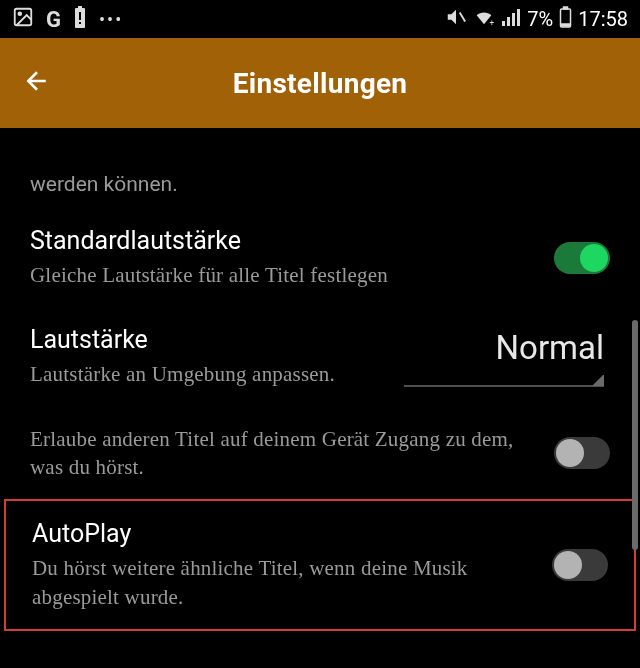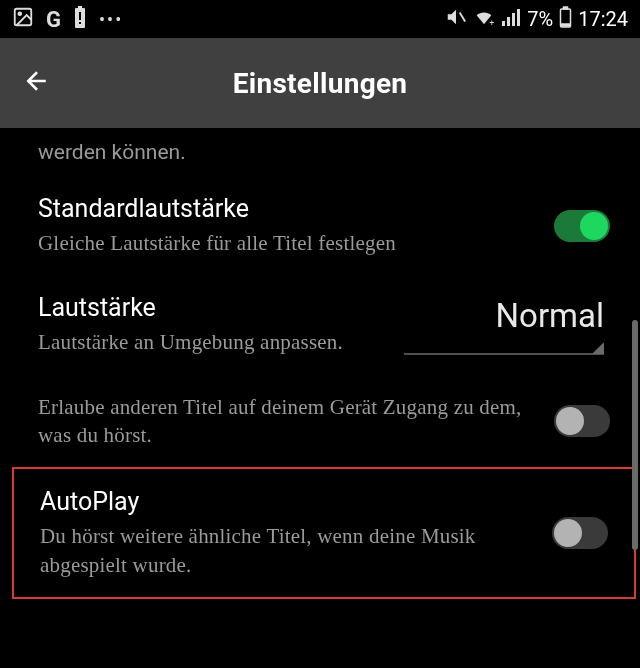--- a/index.html
+++ b/index.html
@@ -18,35 +18,35 @@
     justify-content: space-between;
     align-items: center;
     padding: 0 12px;
     background: #000000;
   }
   .status-left { display: flex; align-items: center; gap: 12px; }
   .status-right { display: flex; align-items: center; gap: 6px; font-size: 20px; font-weight: 400; }
   .status-right svg { flex-shrink: 0; }
   .app-bar {
     height: 90px;
-    background: #404040;
+    background: #a16207;
     display: flex;
     align-items: center;
     padding: 0 22px;
     position: relative;
   }
   .back-arrow { position: absolute; left: 22px; }
   .title {
     flex: 1;
     text-align: center;
     font-size: 28px;
     font-weight: 700;
     letter-spacing: 0.3px;
   }
-  .content { padding: 12px 0 0 8px; }
+  .content { padding: 12px 0 0 0; margin-top: 32px; }
   .setting {
     padding: 18px 30px 18px 30px;
     display: flex;
     align-items: center;
     justify-content: space-between;
     gap: 20px;
   }
   .setting-text { flex: 1; min-width: 0; }
   .setting-label {
     font-size: 25px;
@@ -161,21 +161,21 @@
         </svg>
     </span>
     <span>7%</span>
     <span>
       <svg width="13" height="22" viewBox="0 0 12 22" fill="none" stroke="#ddd" stroke-width="1.5">
           <rect x="1" y="3" width="10" height="18" rx="1"></rect>
           <rect x="4" y="1" width="4" height="2" fill="#ddd"></rect>
           <rect x="2" y="18" width="8" height="2" fill="#ddd"></rect>
         </svg>
     </span>
-    <span>17:24</span>
+    <span>17:58</span>
   </div>
 </div>
 
 <div class="app-bar">
   <div class="back-arrow">
     <svg width="30" height="30" viewBox="0 0 24 24" fill="none" stroke="#ffffff" stroke-width="2">
         <path d="M19 12H5"></path>
         <path d="M12 19l-7-7 7-7"></path>
       </svg>
   </div>

